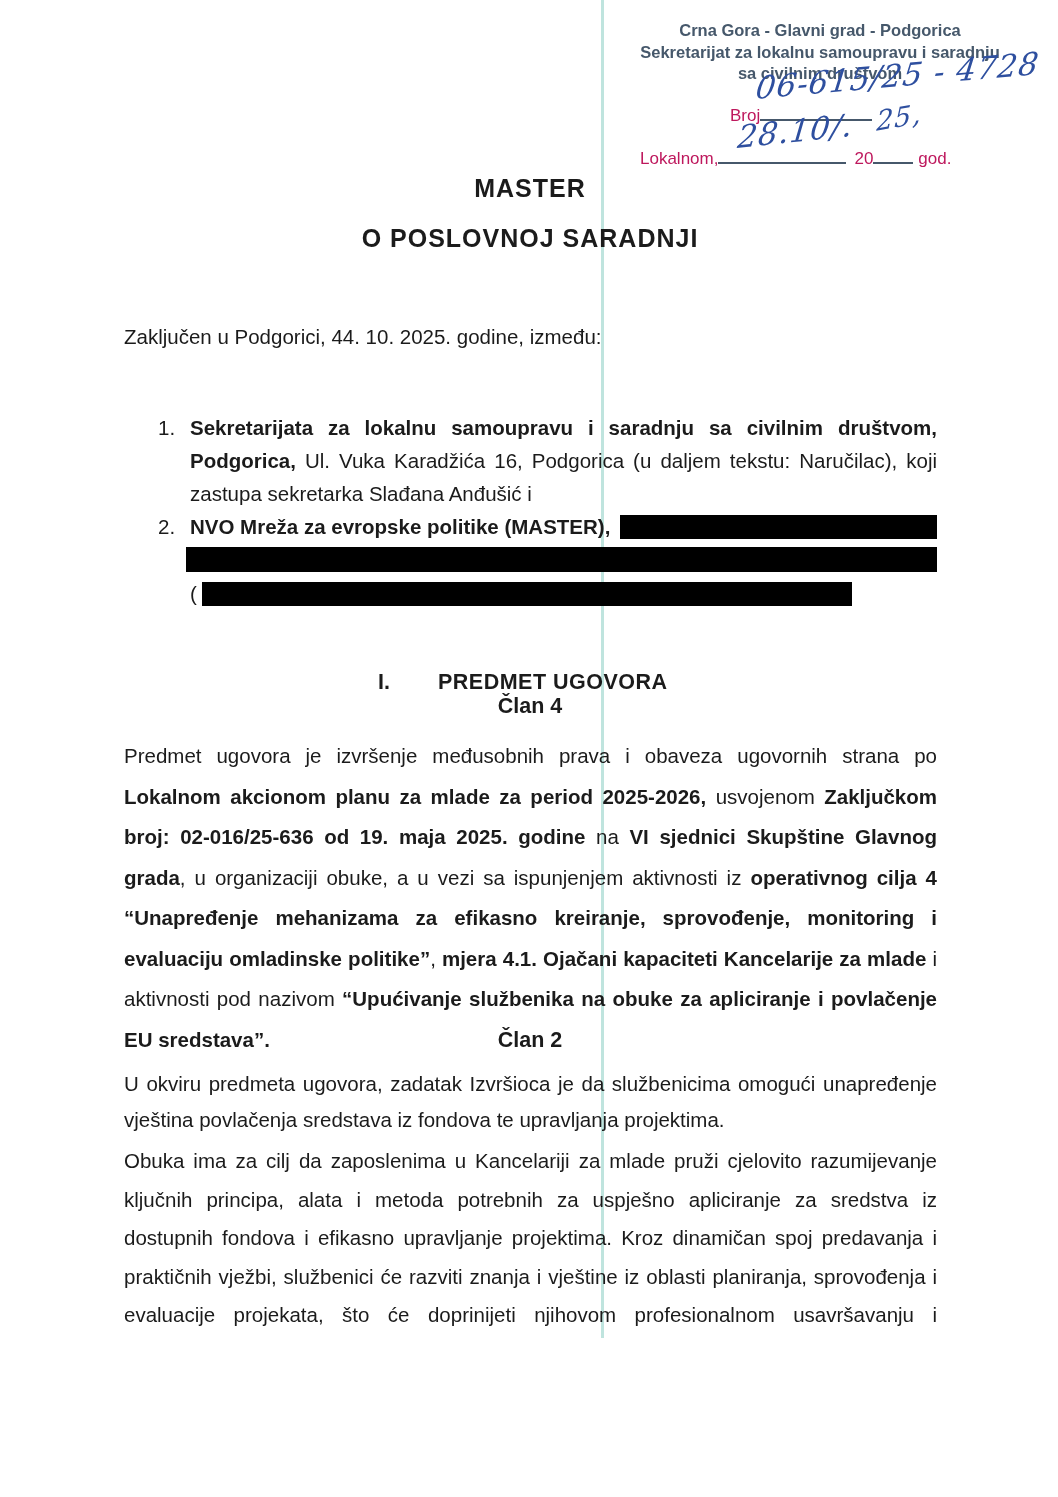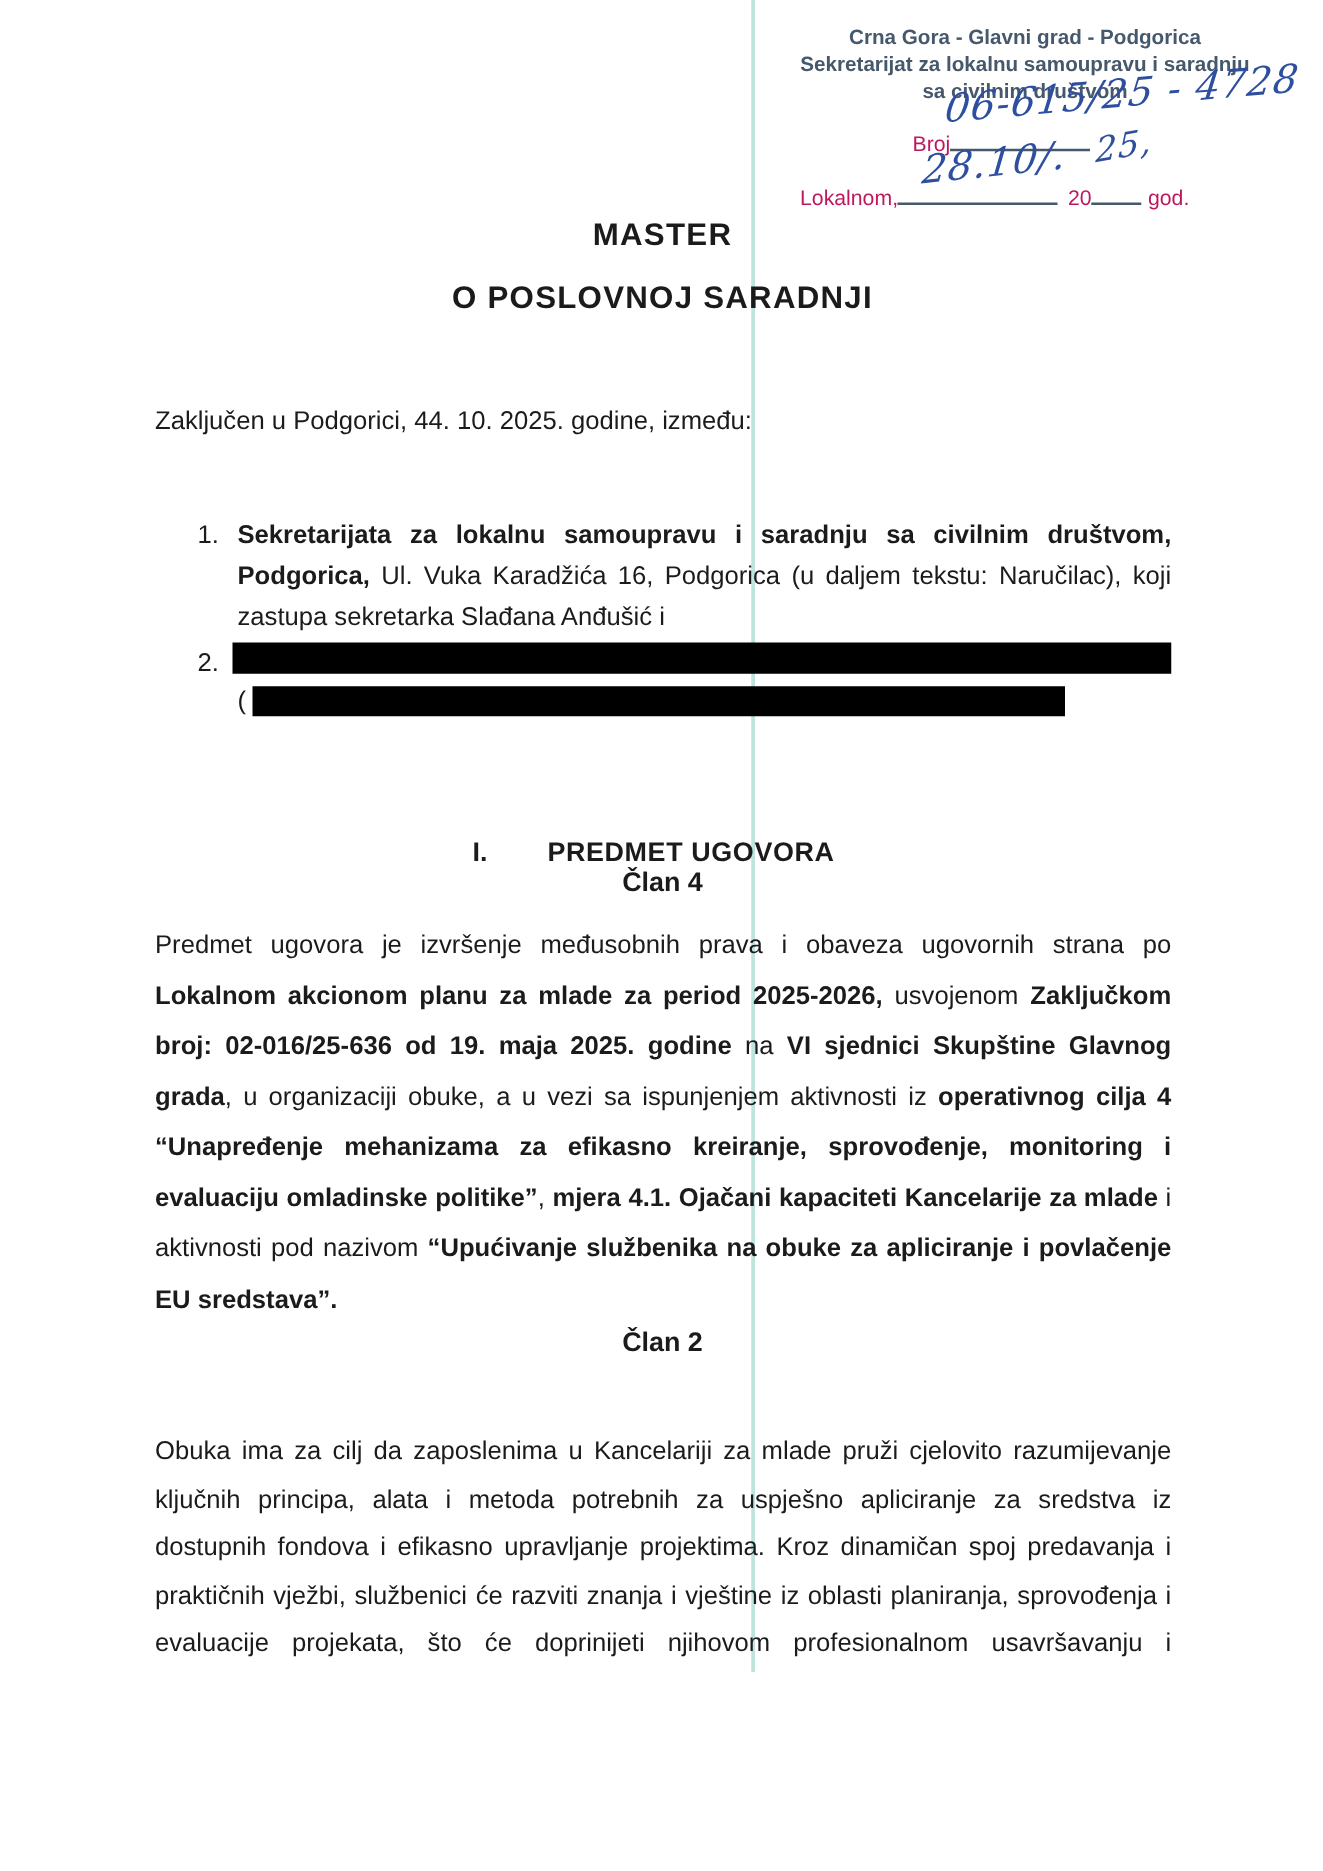--- a/index.html
+++ b/index.html
@@ -45,21 +45,21 @@
   .bar-b{width:751px;height:25px;margin:4px 0 5px -4px;}
   .l3{display:flex;align-items:center;}
   .bar-c{width:650px;margin-left:5px;}
 
   
   .sec{position:absolute;top:646px;left:124px;width:812px;font-size:21.5px;font-weight:700;}
   .sec .numeral{display:inline-block;margin-left:254px;}
   .sec .sec-title{display:inline-block;margin-left:48px;letter-spacing:0.5px;margin-top:24px;}
   .clan{position:absolute;left:124px;width:812px;text-align:center;font-size:21.5px;font-weight:700;}
   .c1{top:694px;}
-  .c2{top:1062px;}
+  .c2{top:1028px;}
 
   
   .para{position:absolute;left:124px;width:813px;margin:0;text-align:justify;font-size:20.5px;}
   .p1{top:736px;line-height:40.5px;}
   .p2{top:1066px;line-height:36px;}
   .p3{top:1142px;line-height:38.5px;}
 
   .pagenum{position:absolute;top:1368px;left:124px;width:812px;text-align:center;
            font-size:20px;font-family:"DejaVu Serif",serif;}
 </style>
@@ -91,33 +91,38 @@
   <h1 class="title t2">O POSLOVNOJ SARADNJI</h1>
 
   <p class="intro">Zaključen u Podgorici,  44. 10. 2025. godine, između:</p>
 
   <div class="list">
     <div class="li">
       <span class="num">1.</span><span><span class="b">Sekretarijata za lokalnu samoupravu i saradnju sa civilnim društvom, Podgorica,</span><span> Ul. Vuka Karadžića 16, Podgorica (u daljem tekstu: Naručilac), koji zastupa sekretarka Slađana Anđušić i</span></span>
     </div>
     <div class="li">
       <span class="num">2.</span>
+      <div class="l1">
+        <span class="b party-name">NVO Mreža za evropske politike (MASTER),</span>
+        <span class="bar bar-a"></span>
+      </div>
       <div class="bar bar-b"></div>
       <div class="l3">
         <span>(</span>
         <span class="bar bar-c"></span>
       </div>
     </div>
   </div>
 
   <div class="sec">
     <span class="numeral">I.</span><span class="sec-title">PREDMET UGOVORA</span>
   </div>
 
   <div class="clan c1">Član 4</div>
   <p class="para p1"><span>Predmet ugovora je izvršenje međusobnih prava i obaveza ugovornih strana po </span><span class="b">Lokalnom akcionom planu za mlade za period 2025-2026,</span><span> usvojenom </span><span class="b">Zaključkom broj: 02-016/25-636 od 19. maja 2025. godine</span><span> na </span><span class="b">VI sjednici Skupštine Glavnog grada</span><span>, u organizaciji obuke, a u vezi sa ispunjenjem aktivnosti iz </span><span class="b">operativnog cilja 4 “Unapređenje mehanizama za efikasno kreiranje, sprovođenje, monitoring i evaluaciju omladinske politike”</span><span>, </span><span class="b">mjera 4.1. Ojačani kapaciteti Kancelarije za mlade</span><span> i aktivnosti pod nazivom </span><span class="b">“Upućivanje službenika na obuke za apliciranje i povlačenje EU sredstava”.</span></p>
 
   <div class="clan c2">Član 2</div>
+  <p class="para p2">U okviru predmeta ugovora, zadatak Izvršioca je da službenicima omogući unapređenje vještina povlačenja sredstava iz fondova te upravljanja projektima.</p>
   <p class="para p3">Obuka ima za cilj da zaposlenima u Kancelariji za mlade pruži cjelovito razumijevanje ključnih principa, alata i metoda potrebnih za uspješno apliciranje za sredstva iz dostupnih fondova i efikasno upravljanje projektima. Kroz dinamičan spoj predavanja i praktičnih vježbi, službenici će razviti znanja i vještine iz oblasti planiranja, sprovođenja i evaluacije projekata, što će doprinijeti njihovom profesionalnom usavršavanju i unapređenju rada Kancelarije.</p>
 
   <div class="pagenum">1</div>
 
 </div>
 
 </body></html>

